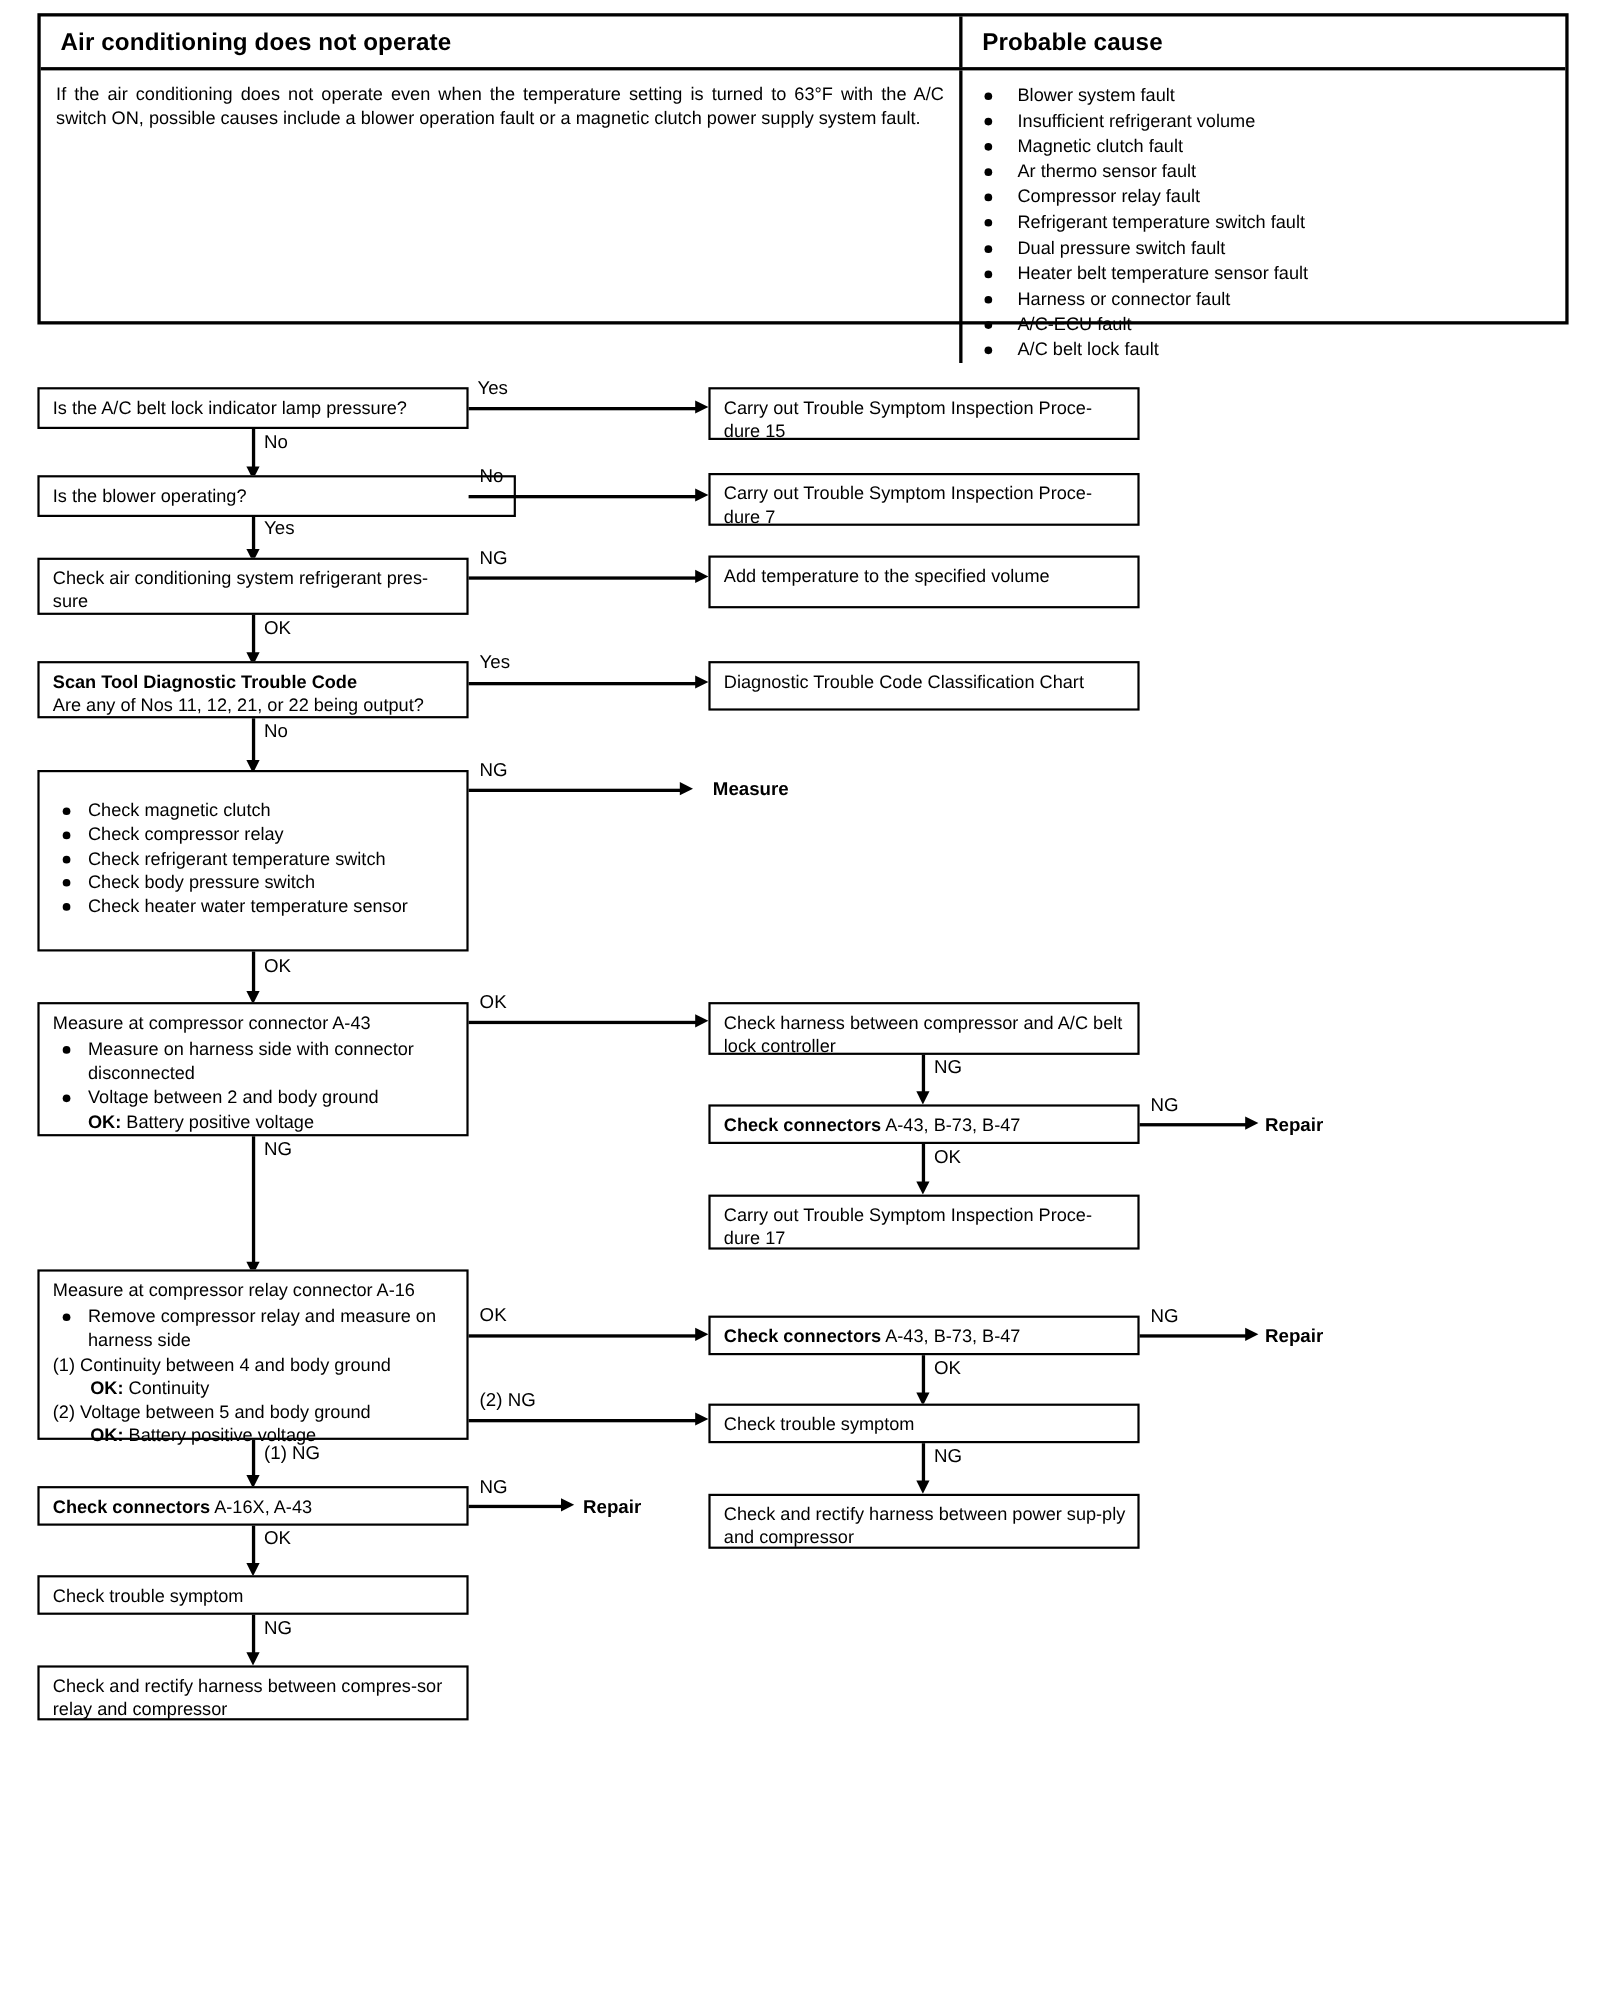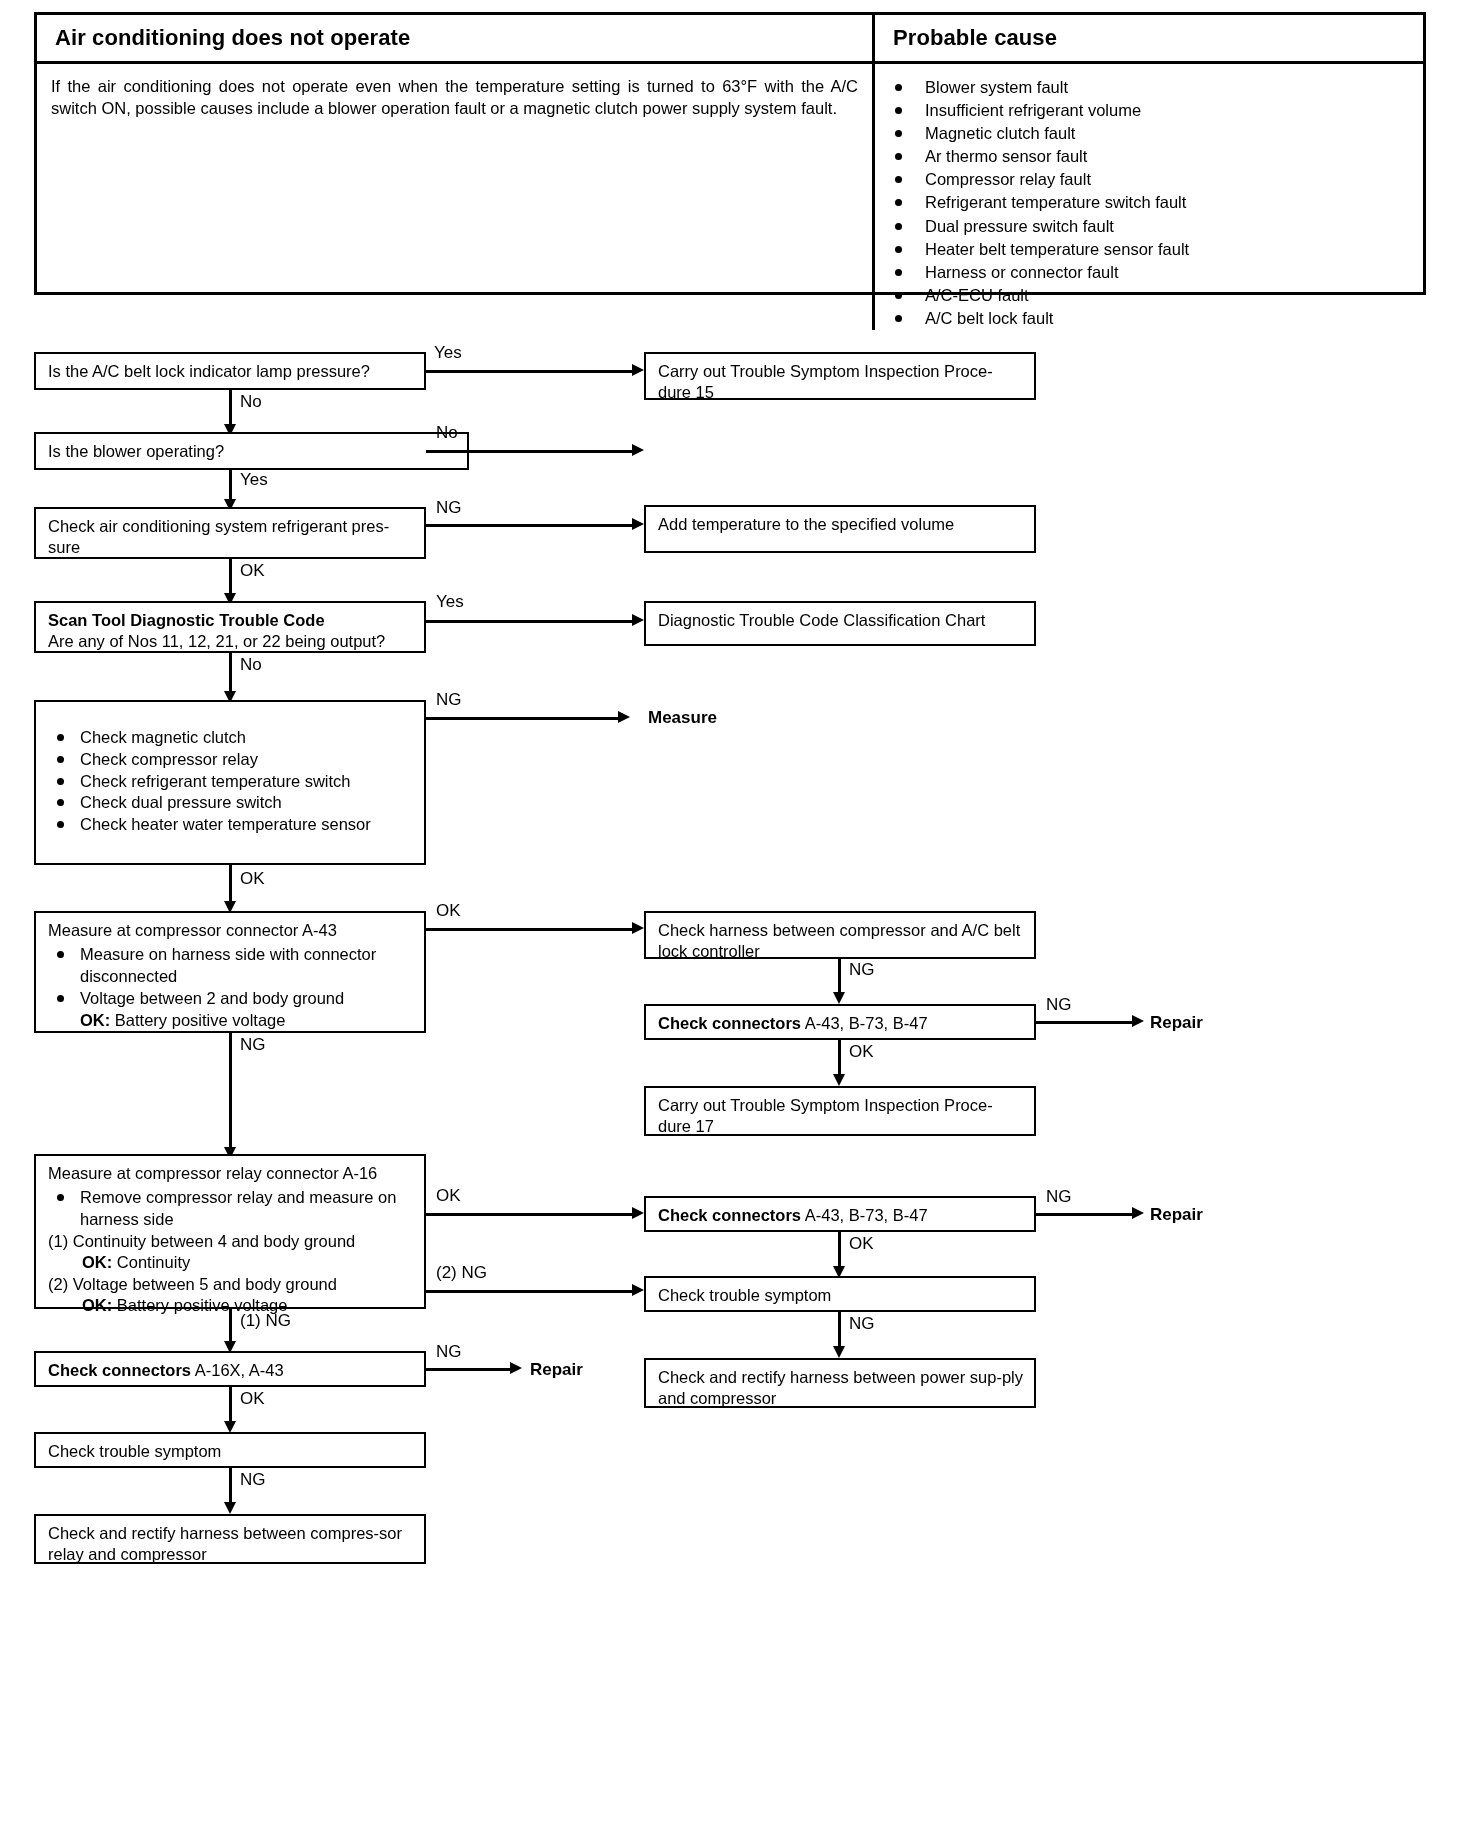--- a/index.html
+++ b/index.html
@@ -106,20 +106,23 @@
     <div class="vline" style="left:229px;top:390px;height:38px;"></div>
     <div class="arrow-d" style="left:224px;top:424px;"></div>
     <div class="lbl" style="left:240px;top:392px;">No</div>
 
     <div class="box" style="left:34px;top:432px;width:435px;height:38px;">
       <div>Is the blower operating?</div>
     </div>
     <div class="hline" style="left:426px;top:450px;width:208px;"></div>
     <div class="arrow-r" style="left:632px;top:444px;"></div>
     <div class="lbl" style="left:436px;top:423px;">No</div>
+    <div class="box" style="left:644px;top:430px;width:392px;height:48px;">
+      <div>Carry out Trouble Symptom Inspection Proce-dure 7</div>
+    </div>
     <div class="vline" style="left:229px;top:470px;height:33px;"></div>
     <div class="arrow-d" style="left:224px;top:499px;"></div>
     <div class="lbl" style="left:240px;top:470px;">Yes</div>
 
     <div class="box" style="left:34px;top:507px;width:392px;height:52px;">
       <div>Check air conditioning system refrigerant pres-sure</div>
     </div>
     <div class="hline" style="left:426px;top:524px;width:208px;"></div>
     <div class="arrow-r" style="left:632px;top:518px;"></div>
     <div class="lbl" style="left:436px;top:498px;">NG</div>
@@ -142,21 +145,21 @@
     </div>
     <div class="vline" style="left:229px;top:653px;height:42px;"></div>
     <div class="arrow-d" style="left:224px;top:691px;"></div>
     <div class="lbl" style="left:240px;top:655px;">No</div>
 
     <div class="box" style="left:34px;top:700px;width:392px;height:165px;padding-top:22px;">
       <ul>
         <li><span class="bul"></span><span>Check magnetic clutch</span></li>
         <li><span class="bul"></span><span>Check compressor relay</span></li>
         <li><span class="bul"></span><span>Check refrigerant temperature switch</span></li>
-        <li><span class="bul"></span><span>Check dual pressure switch</span></li>
+        <li><span class="bul"></span><span>Check body pressure switch</span></li>
         <li><span class="bul"></span><span>Check heater water temperature sensor</span></li>
       </ul>
     </div>
     <div class="hline" style="left:426px;top:717px;width:194px;"></div>
     <div class="arrow-r" style="left:618px;top:711px;"></div>
     <div class="lbl" style="left:436px;top:690px;">NG</div>
     <div class="term" style="left:648px;top:708px;">Measure</div>
     <div class="vline" style="left:229px;top:865px;height:40px;"></div>
     <div class="arrow-d" style="left:224px;top:901px;"></div>
     <div class="lbl" style="left:240px;top:869px;">OK</div>

